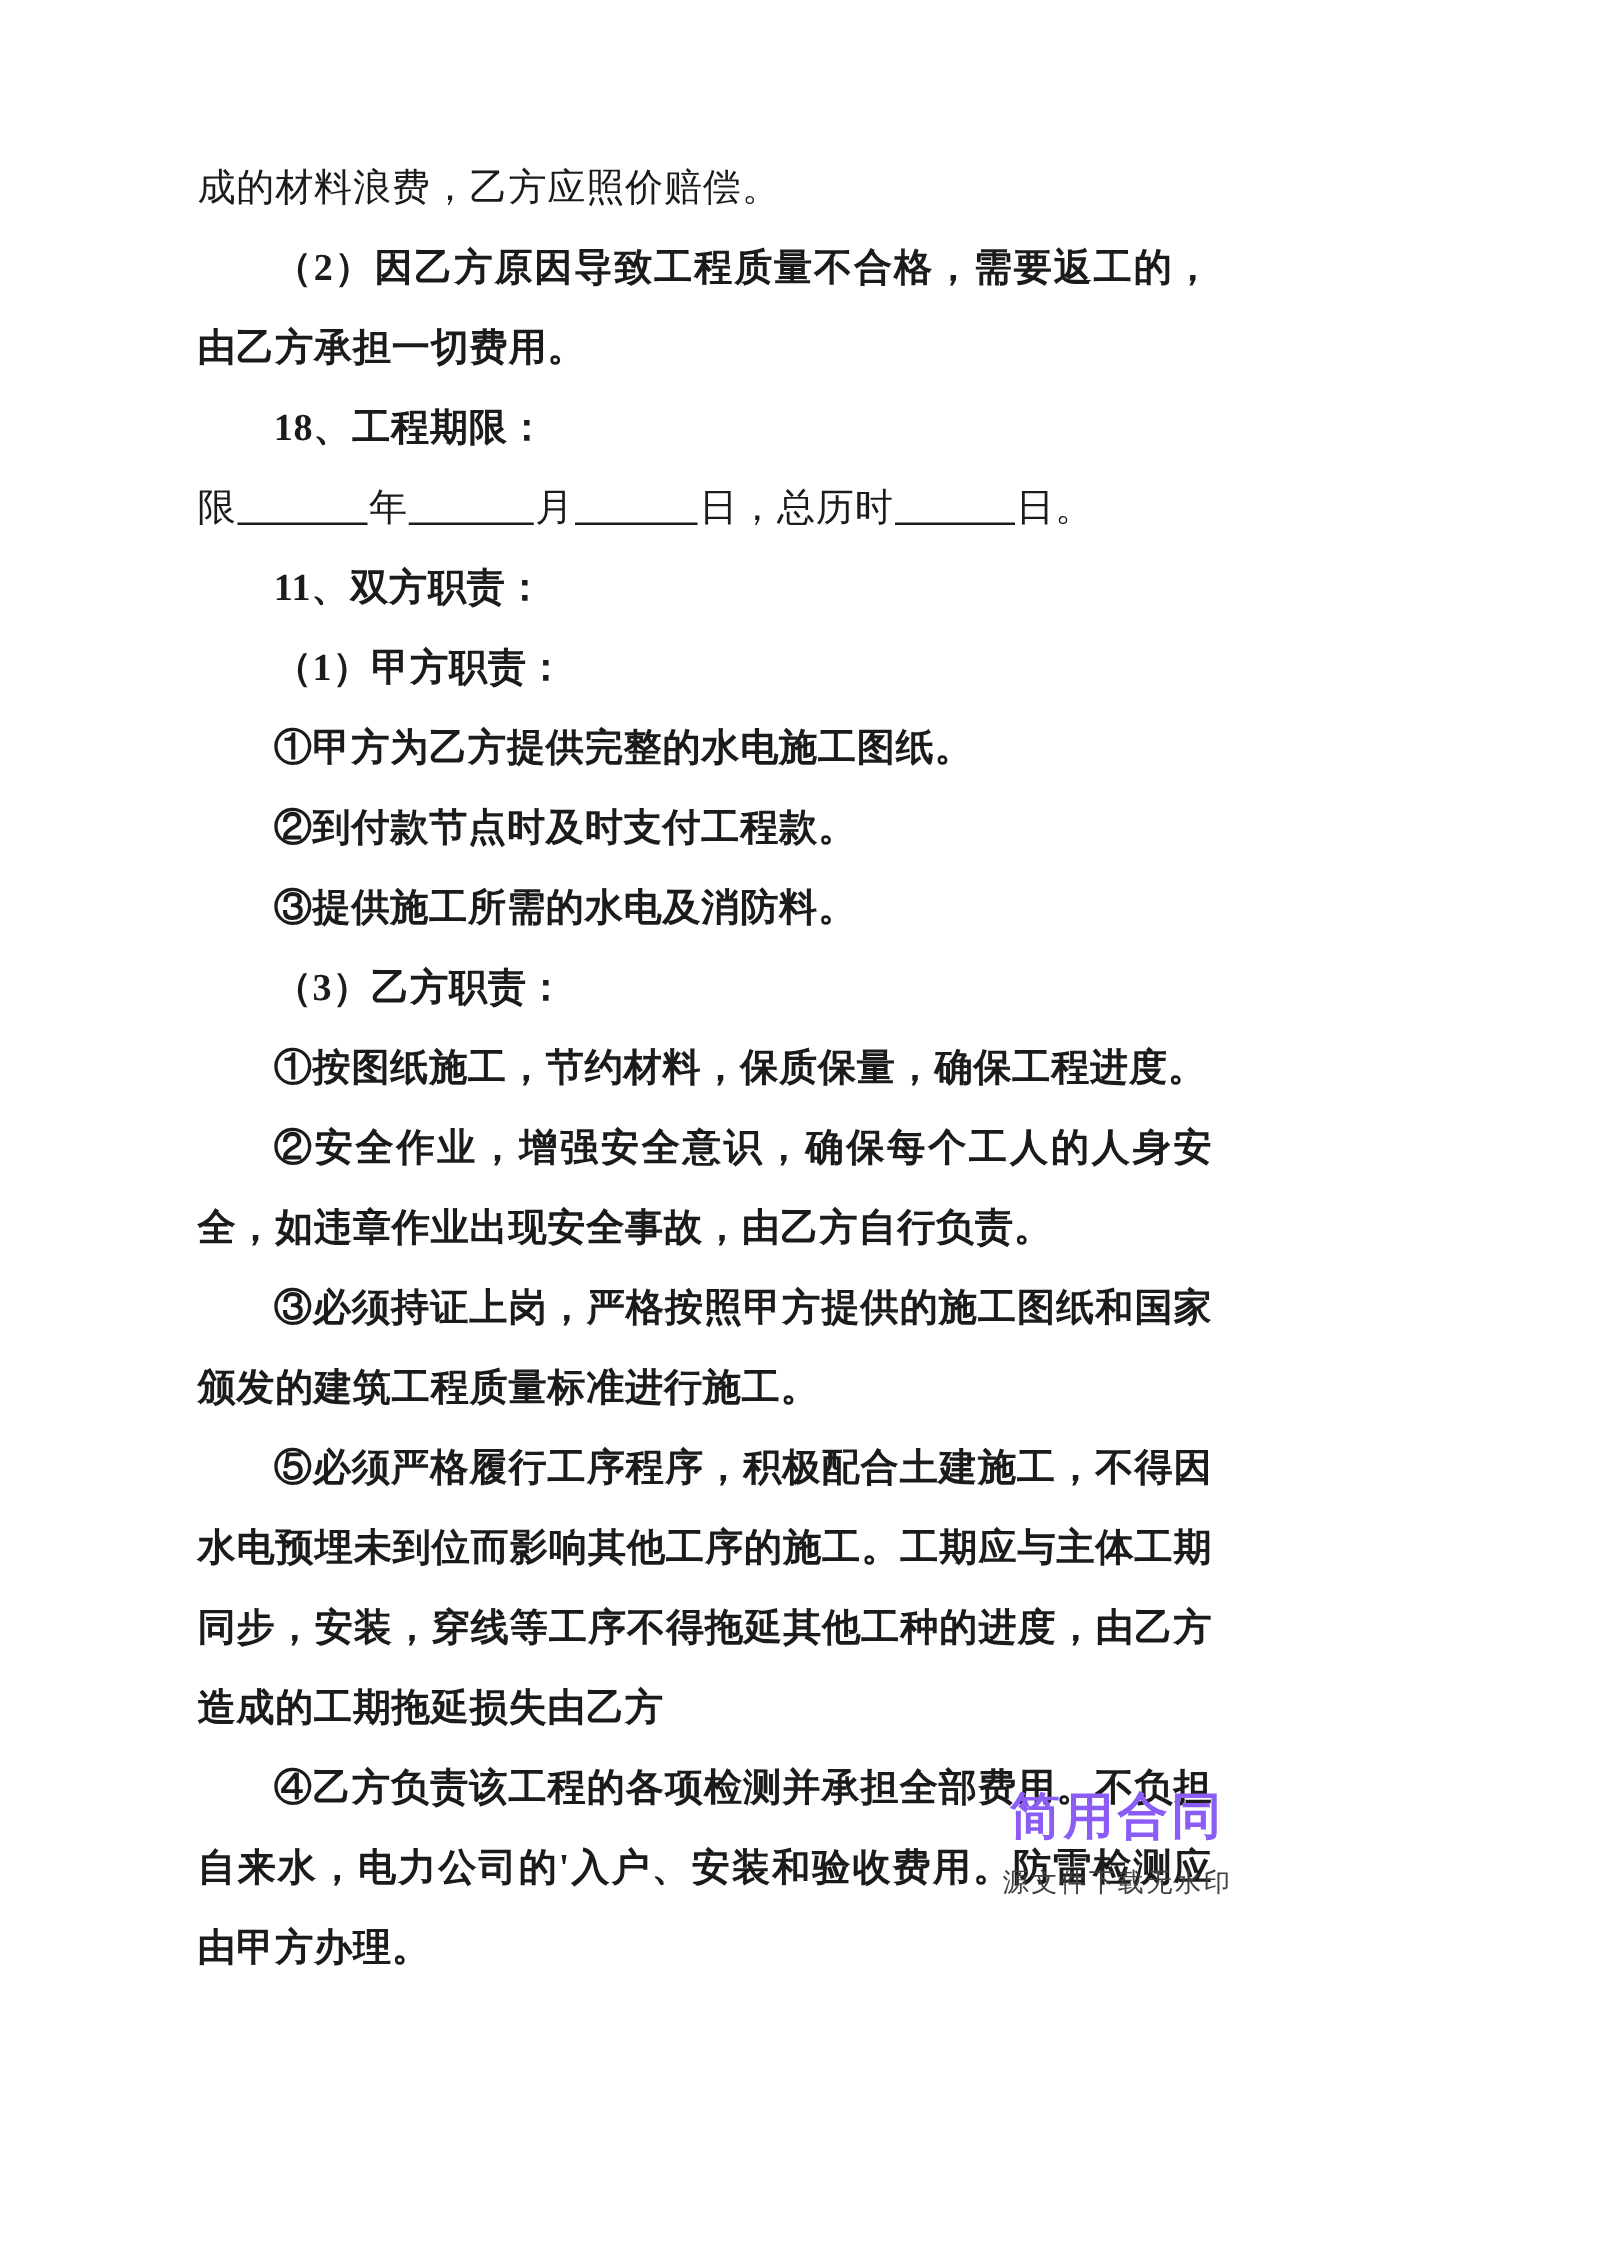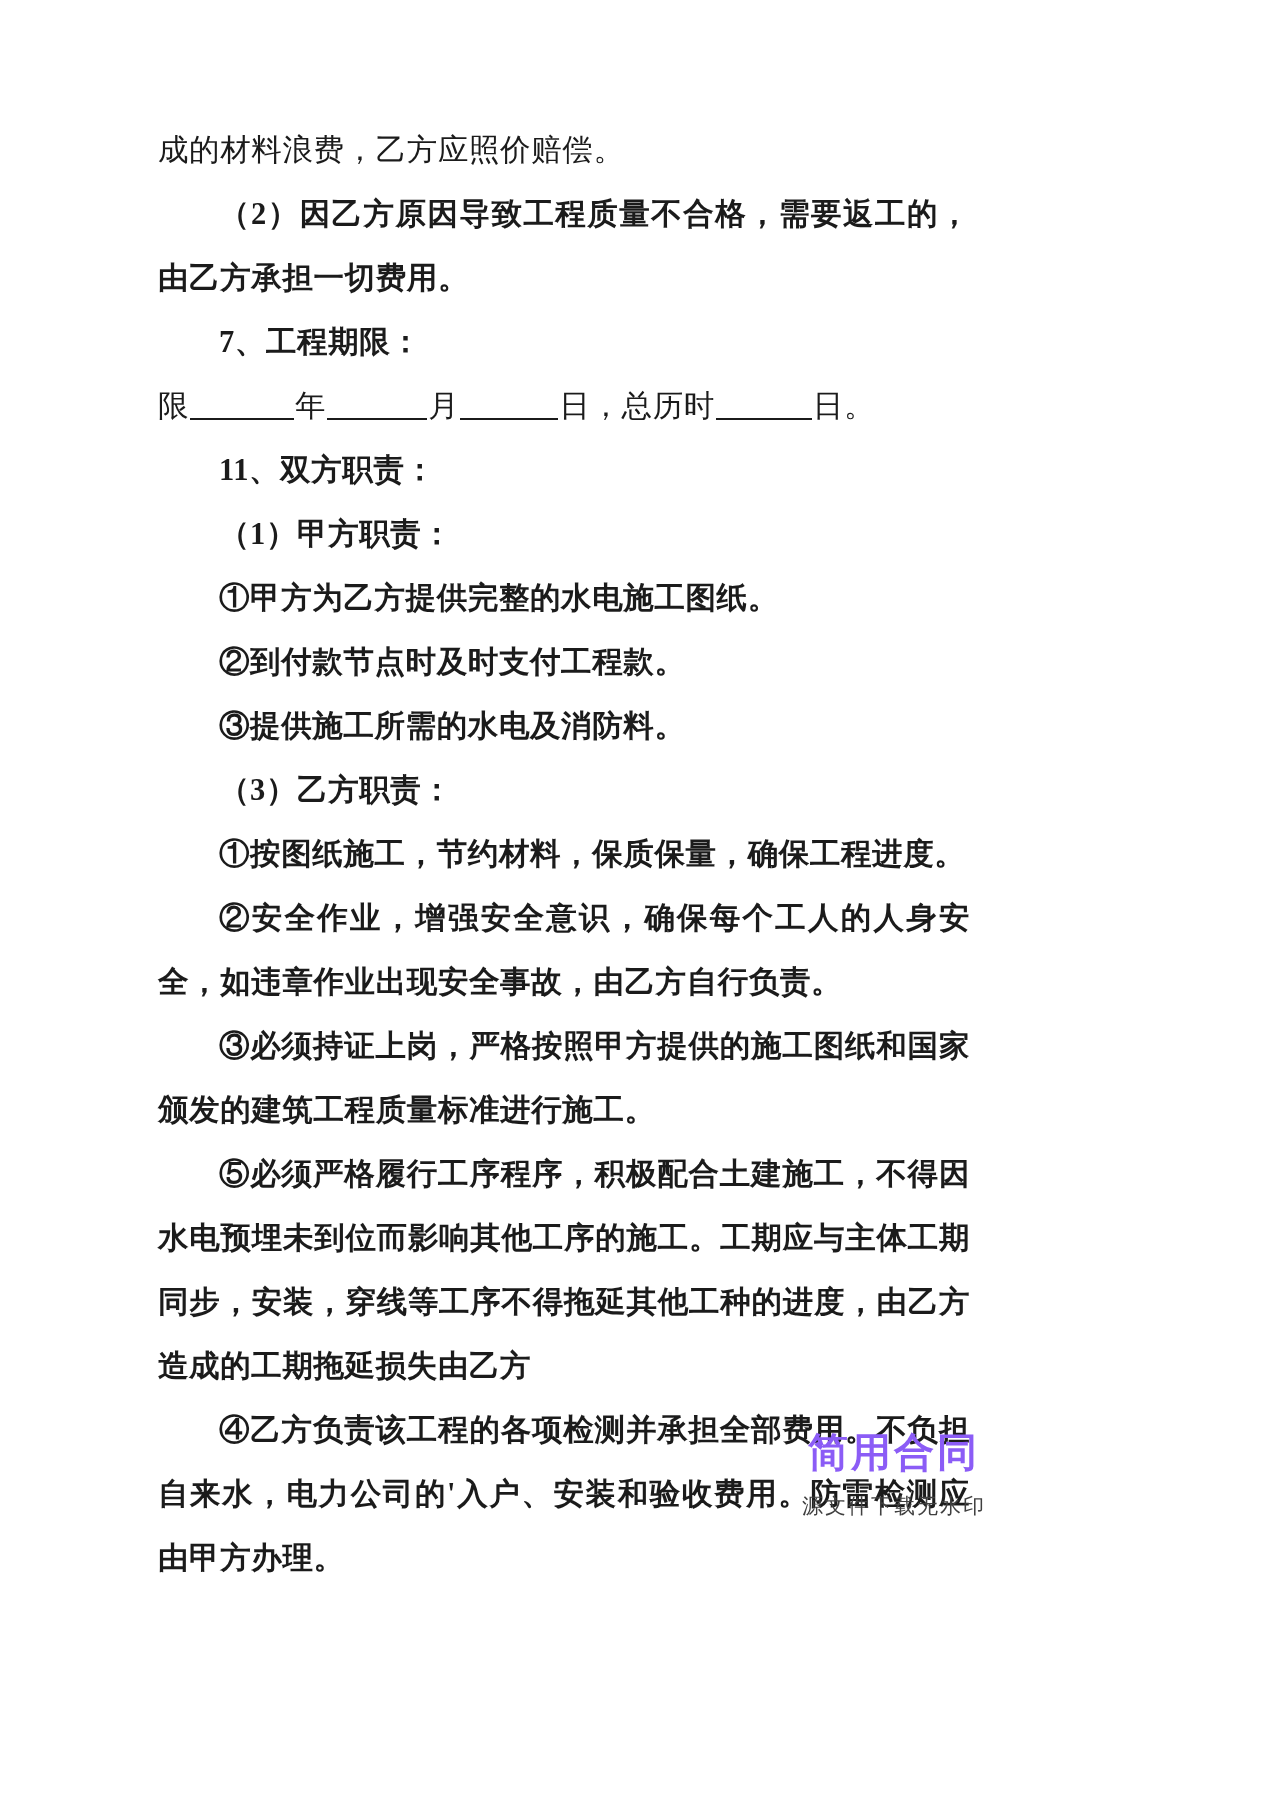--- a/index.html
+++ b/index.html
@@ -83,21 +83,21 @@
 <body>
 
 <div id="page">
 
   <div id="doc-body">
 
     <div class="para">成的材料浪费，乙方应照价赔偿。</div>
 
     <div class="para wrap indent">（2）因乙方原因导致工程质量不合格，需要返工的，由乙方承担一切费用。</div>
 
-    <div class="para indent">7、工程期限：</div>
+    <div class="para indent">18、工程期限：</div>
 
 
     <div class="para">
       <span>限</span><span class="blank w1"></span><span>年</span><span class="blank w2"></span><span>月</span><span class="blank w3"></span><span>日，总历时</span><span class="blank w4"></span><span>日。</span>
     </div>
 
     <div class="para indent">11、双方职责：</div>
 
     <div class="para indent">（1）甲方职责：</div>
 

